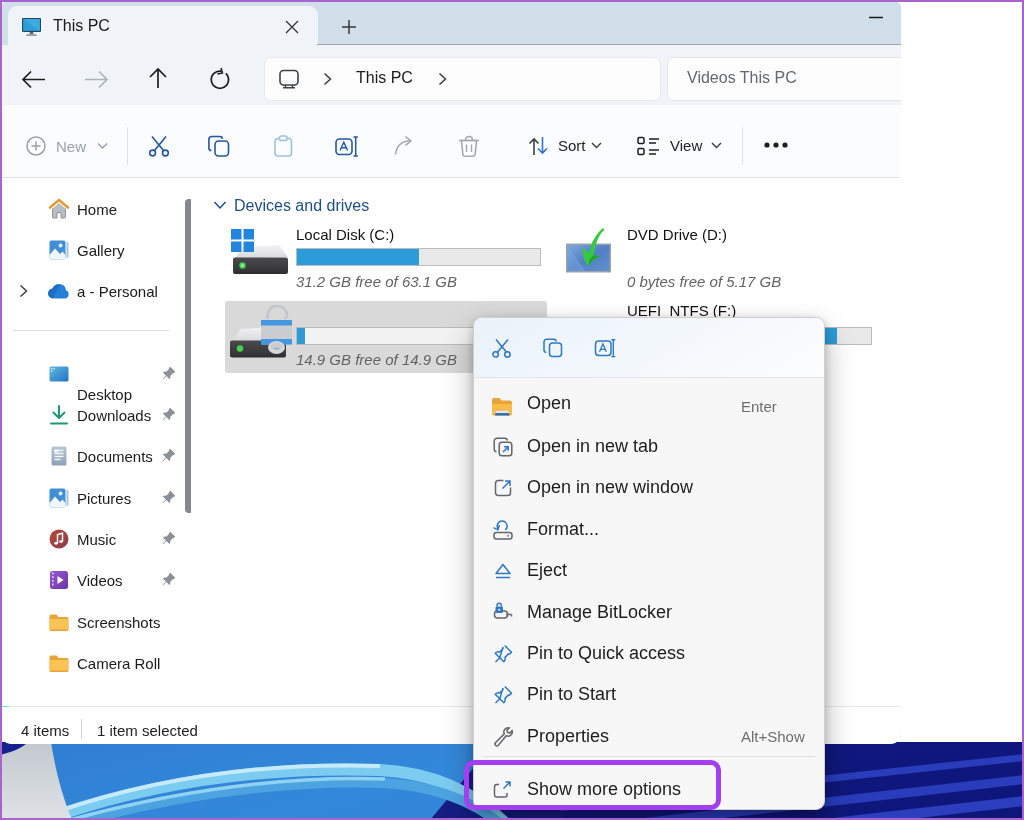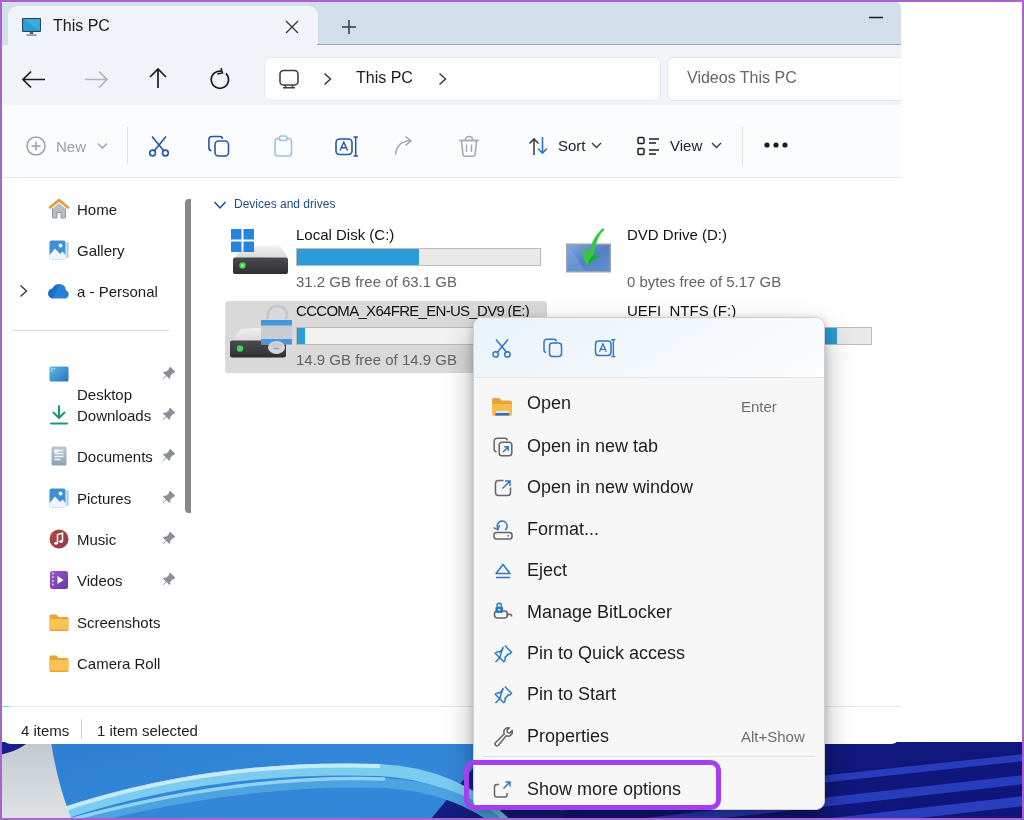--- a/index.html
+++ b/index.html
@@ -30,23 +30,23 @@
 .sideitem { position:absolute; left:76px; font-size:15px; color:#1b1b1b; }
 #sbthumb { left:184px; top:198px; width:9px; height:314px; background:#85888c; border-radius:4px; }
 #sbsep { left:12px; top:329px; width:156px; height:1px; background:#d9d9d9; }
 
 
 #statsep { left:8px; top:705px; width:1006px; height:1px; background:#e8e8e8; }
 #statusbar { left:0; top:706px; width:1022px; height:37px; background:#fff; font-size:15px; color:#222; }
 
 
 #main { left:190px; top:177px; width:832px; height:528px; background:#fff; }
-#grouphdr { left:233px; top:196px; font-size:12px; color:#1e4e87; }
+#grouphdr { left:233px; top:196px; font-size:16px; color:#1e4e87; }
 .tlabel { position:absolute; font-size:15px; color:#111; white-space:nowrap; }
-.tcap { position:absolute; font-size:15px; color:#636363; white-space:nowrap; }
+.tcap { position:absolute; font-size:15px; color:#636363; white-space:nowrap;font-style:italic; }
 .pbar { position:absolute; height:18px; background:#e9e9e9; border:1px solid #bcbcbc; }
 .pfill { position:absolute; top:0; left:0; height:16px; background:#2c9cd8; }
 #selrow { left:224px; top:300px; width:322px; height:72px; background:#d9d9d9; border-radius:3px; }
 
 
 #menu { left:473px; top:317px; width:352px; height:493px; z-index:5;
   background:#f7f7f8; border:1px solid #cfcfcf; border-radius:9px;
   box-shadow:0 14px 30px rgba(0,0,0,0.30), 0 2px 8px rgba(0,0,0,0.18); overflow:hidden; }
 #menutop { position:absolute; left:0; top:0; width:100%; height:60px;
   background:linear-gradient(150deg,#e9f2fa 0%,#f3f8fc 50%,#fcfdfe 100%);
@@ -400,21 +400,20 @@
       <rect x="3" y="37.5" width="56" height="17" rx="2" fill="url(#dfro)"></rect>
       <circle cx="13" cy="45.5" r="3.2" fill="#41d24f"></circle>
       <path d="M40.5,16 C40,7 44.5,3 50,3 C56.5,3 60.5,7.5 60,12.5 C59.7,14.2 58.8,15.3 57.5,15.8" fill="none" stroke="#c2c7cd" stroke-width="2.6"></path>
       <rect x="34" y="17" width="31" height="24.5" rx="1.5" fill="#c9cdd2"></rect>
       <rect x="34" y="17" width="31" height="5.5" fill="#4496de"></rect>
       <rect x="34" y="36" width="31" height="5.5" fill="#4496de"></rect>
       <ellipse cx="49.5" cy="44.5" rx="8.5" ry="6.5" fill="#d4d7db"></ellipse>
       <ellipse cx="49.5" cy="43.5" rx="5.5" ry="4" fill="#c9ccd0"></ellipse>
       <path d="M47,45.5 h5" stroke="#9aa0a6" stroke-width="1.2"></path>
     </svg>
-    <div class="tlabel" style="left:295px;top:301px;letter-spacing:-0.7px">CCCOMA_X64FRE_EN-US_DV9 (E:)</div>
     <div class="pbar" style="left:295px;top:326px;width:245px;background:#f2f2f2">
         <div class="pfill" style="width:8px"></div>
       </div>
     <div class="tcap" style="left:295px;top:350px">14.9 GB free of 14.9 GB</div>
 
     <div class="tlabel" style="left:626px;top:301px">UEFI_NTFS (F:)</div>
     <div class="pbar" style="left:626px;top:326px;width:245px">
         <div class="pfill" style="width:209px"></div>
       </div>
     <div id="statsep" class="abs"></div>

